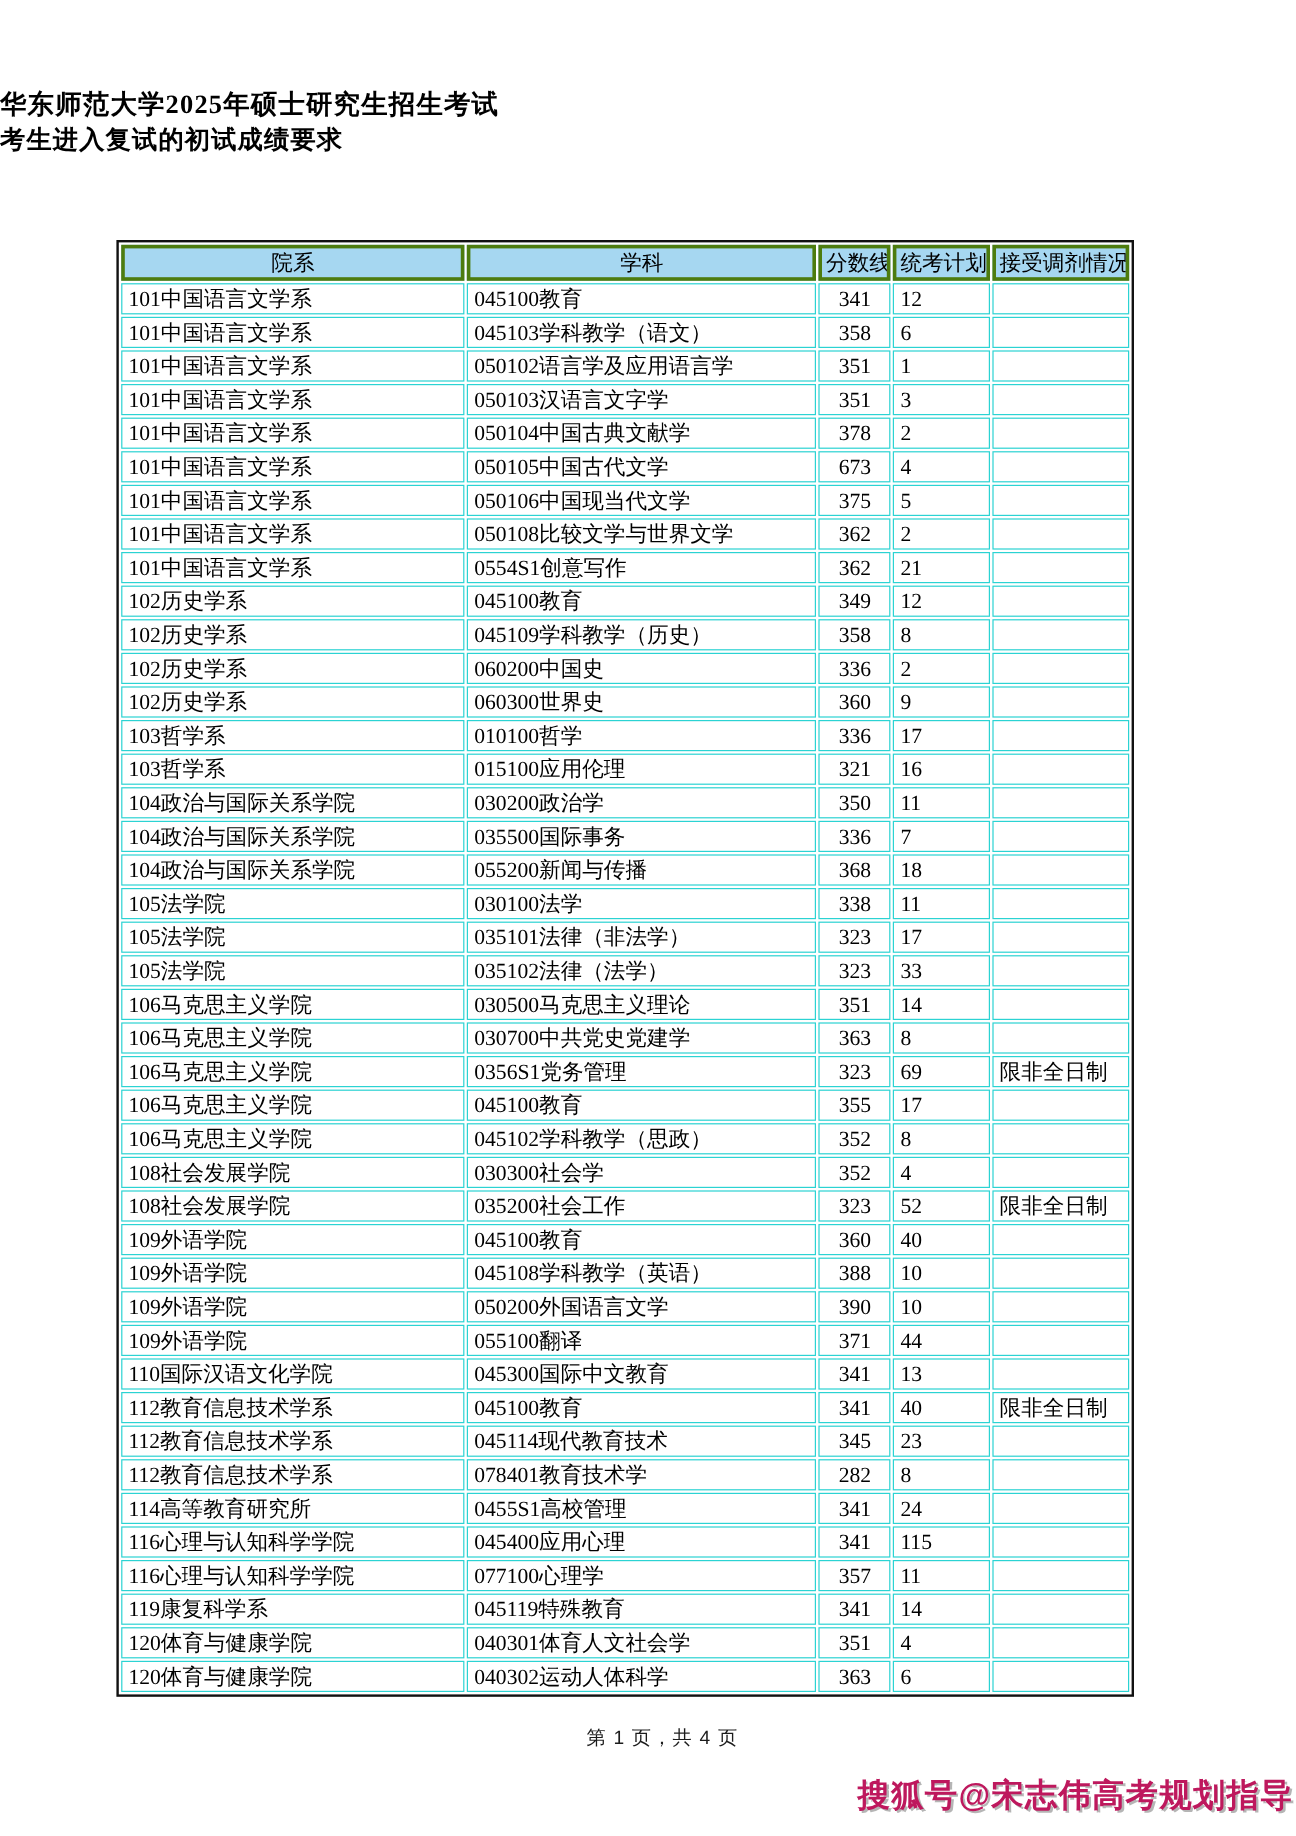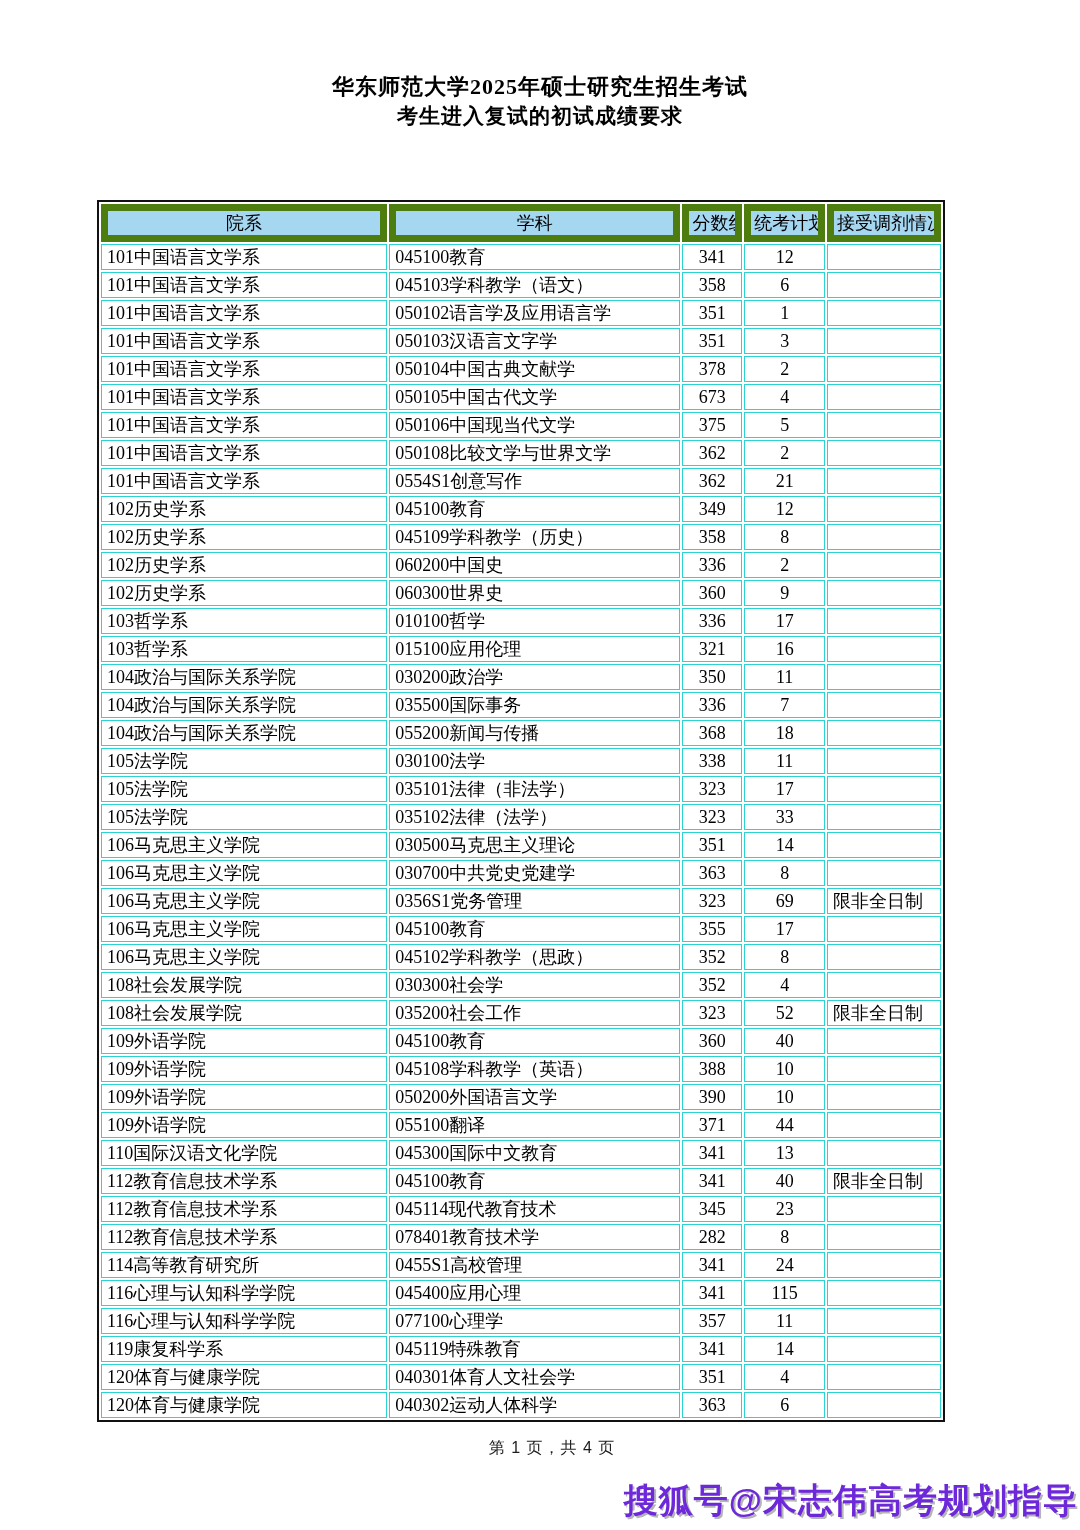--- a/index.html
+++ b/index.html
@@ -10,21 +10,20 @@
     background: #ffffff;
     overflow: hidden;
     font-family: "Liberation Serif", serif;
     color: #000000;
   }
   .title-block {
     position: absolute;
     top: 72px;
     left: 0;
     width: 100%;
-    text-align: center;
   }
   .title-line1 {
     font-size: 22px;
     font-weight: bold;
     letter-spacing: 1px;
   }
   .title-line2 {
     font-size: 21px;
     font-weight: bold;
     letter-spacing: 1px;
@@ -38,42 +37,42 @@
     background: #ffffff;
   }
   table.score-table {
     width: 100%;
     border-collapse: separate;
     border-spacing: 2px;
     table-layout: fixed;
   }
   table.score-table th {
     background: #a6d7f1;
-    border: 7px solid #4d7c0f;
+    border: 3px solid #4d7c0f;
     font-weight: normal;
     font-size: 18px;
     height: 21px;
     padding: 0 3px;
     text-align: center;
     white-space: nowrap;
     overflow: hidden;
   }
   table.score-table td {
     border: 1px solid #2bd3d3;
     font-size: 18px;
     height: 19.5px;
     padding: 0 5px;
     white-space: nowrap;
     overflow: hidden;
     background: #ffffff;
   }
   td.c-dept  { text-align: left; }
   td.c-subj  { text-align: left; }
   td.c-score { text-align: center; padding-right: 9px; }
-  td.c-plan  { text-align: center; padding-right: 7px; }
+  td.c-plan  { text-align: left; padding-right: 7px; }
   td.c-note  { text-align: left; padding-left: 3px; }
   .col-dept  { width: 34.4%; }
   .col-subj  { width: 35.0%; }
   .col-score { width: 7.2%; }
   .col-plan  { width: 9.7%; }
   .col-note  { width: 13.7%; }
   .footer {
     position: absolute;
     top: 1438px;
     left: 0;
@@ -83,23 +82,23 @@
     font-size: 16px;
     color: #1c1c1c;
     letter-spacing: 1px;
     padding-left: 12px;
   }
   .watermark {
     position: absolute;
     top: 1478px;
     right: 2px;
     font-family: "Liberation Sans", sans-serif;
-    font-size: 34px;
+    font-size: 27px;
     font-weight: bold;
-    color: #6d28d9;
+    color: #be185d;
     letter-spacing: 1px;
     text-shadow:
       -2px -2px 0 #ffffff,
       2px 2px 0 rgba(120,120,120,0.55);
   }
 </style>
 </head>
 <body>
 
 <div class="page">

